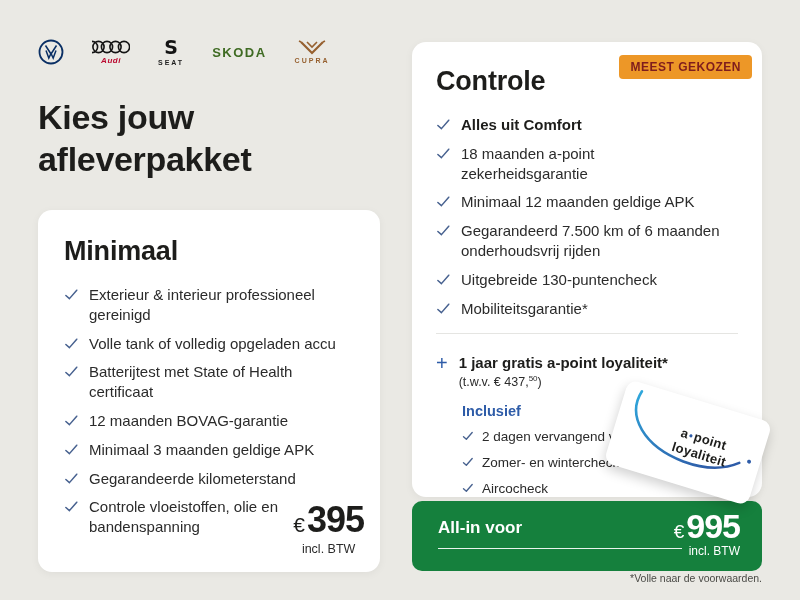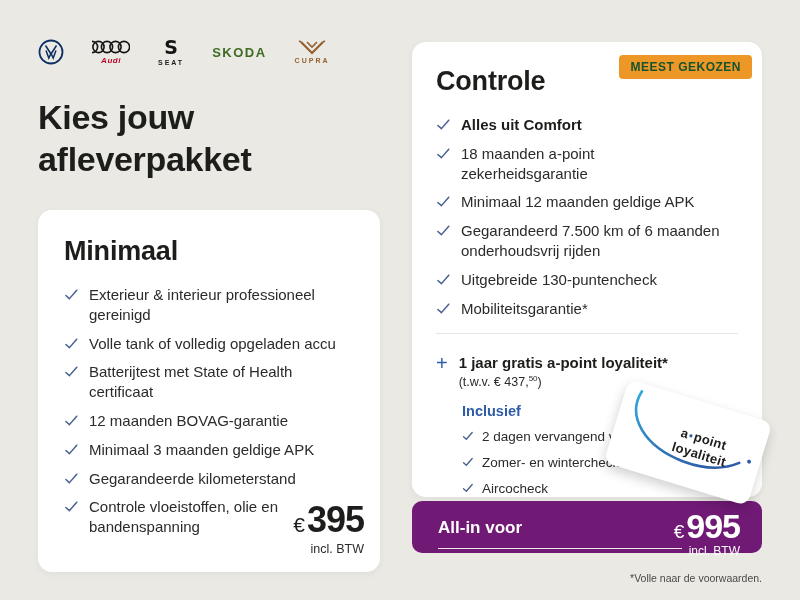--- a/index.html
+++ b/index.html
@@ -18,21 +18,21 @@
   
   .main-title{position:absolute;left:38px;top:96px;width:290px;margin:0;font-size:34px;line-height:1.24;
     font-weight:600;color:#1d1d1b;letter-spacing:-0.3px;}
 
   
   .card{position:absolute;background:#fff;border-radius:14px;box-shadow:0 2px 8px rgba(0,0,0,0.05);box-sizing:border-box;}
   .card-comfort{left:38px;top:210px;width:342px;height:362px;padding:26px 26px;}
   .card-zekerheid{left:412px;top:42px;width:350px;height:455px;padding:24px 24px;}
   .card h2{margin:0 0 18px 0;font-size:27px;font-weight:700;color:#1d1d1b;letter-spacing:-0.2px;}
 
-  .badge{position:absolute;top:13px;right:10px;background:#ED9727;color:#14532d;font-size:12px;font-weight:700;
+  .badge{position:absolute;top:13px;right:10px;background:#ED9727;color:#7f1d1d;font-size:12px;font-weight:700;
     letter-spacing:0.5px;padding:5px 11px;border-radius:4px;}
 
   ul.checklist{list-style:none;margin:0;padding:0;}
   .checklist li{display:flex;align-items:flex-start;gap:10px;font-size:15px;color:#2b2b2b;line-height:1.32;margin-bottom:9px;}
   .checklist li .txt{max-width:262px;}
   .check-svg{flex:0 0 15px;width:15px;height:15px;margin-top:2px;}
   .bold-item{font-weight:700;color:#1d1d1b;}
 
   .divider{border-top:1px solid #E5E5E2;margin:15px 0 17px 0;}
 
@@ -41,27 +41,27 @@
   .bonus-label{font-size:15px;font-weight:700;color:#1d1d1b;}
   .bonus-value{font-size:12.5px;color:#2b2b2b;white-space:nowrap;text-align:right;}
   .bonus-value sup{font-size:8px;}
 
   .inclusief{margin-left:26px;}
   .inclusief-title{color:#2E5CA8;font-weight:700;font-size:14.5px;margin-bottom:9px;}
   .checklist.small li{font-size:13.5px;margin-bottom:8px;gap:8px;}
   .checklist.small .check-svg{flex:0 0 12px;width:12px;height:12px;margin-top:2px;}
 
   
-  .price-block{position:absolute;right:16px;bottom:16px;text-align:right;color:#1d1d1b;margin-top:44px;}
+  .price-block{position:absolute;right:16px;bottom:16px;text-align:center;color:#1d1d1b;margin-top:44px;}
   .euro{font-size:21px;font-weight:400;margin-right:2px;}
   .amount{font-size:36px;font-weight:700;letter-spacing:-1px;}
   .price-note{font-size:12.5px;color:#2b2b2b;margin-top:1px;}
 
   
-  .allin-bar{position:absolute;left:412px;top:501px;width:350px;height:52px;background:#701a75;border-radius:10px;color:#fff;z-index:1;}
+  .allin-bar{position:absolute;left:412px;top:501px;width:350px;height:70px;background:#15803d;border-radius:10px;color:#fff;z-index:1;}
   .allin-label{position:absolute;left:26px;top:17px;font-size:17px;font-weight:600;}
   .allin-line{position:absolute;left:26px;top:47px;width:244px;border-top:1.5px solid rgba(255,255,255,0.9);}
   .allin-price{position:absolute;right:22px;top:6px;text-align:right;margin-left:40px;}
   .allin-price .euro{font-size:19px;}
   .allin-price .amount{font-size:34px;}
   .allin-price .price-note{color:#fff;font-size:12px;margin-top:-2px;}
 
   
   .loyalty-card{position:absolute;left:613px;top:399px;width:150px;height:87px;background:#fff;border-radius:10px;
     transform:rotate(17deg);box-shadow:0 5px 12px rgba(0,0,0,0.18);z-index:5;display:flex;align-items:center;justify-content:center;}

